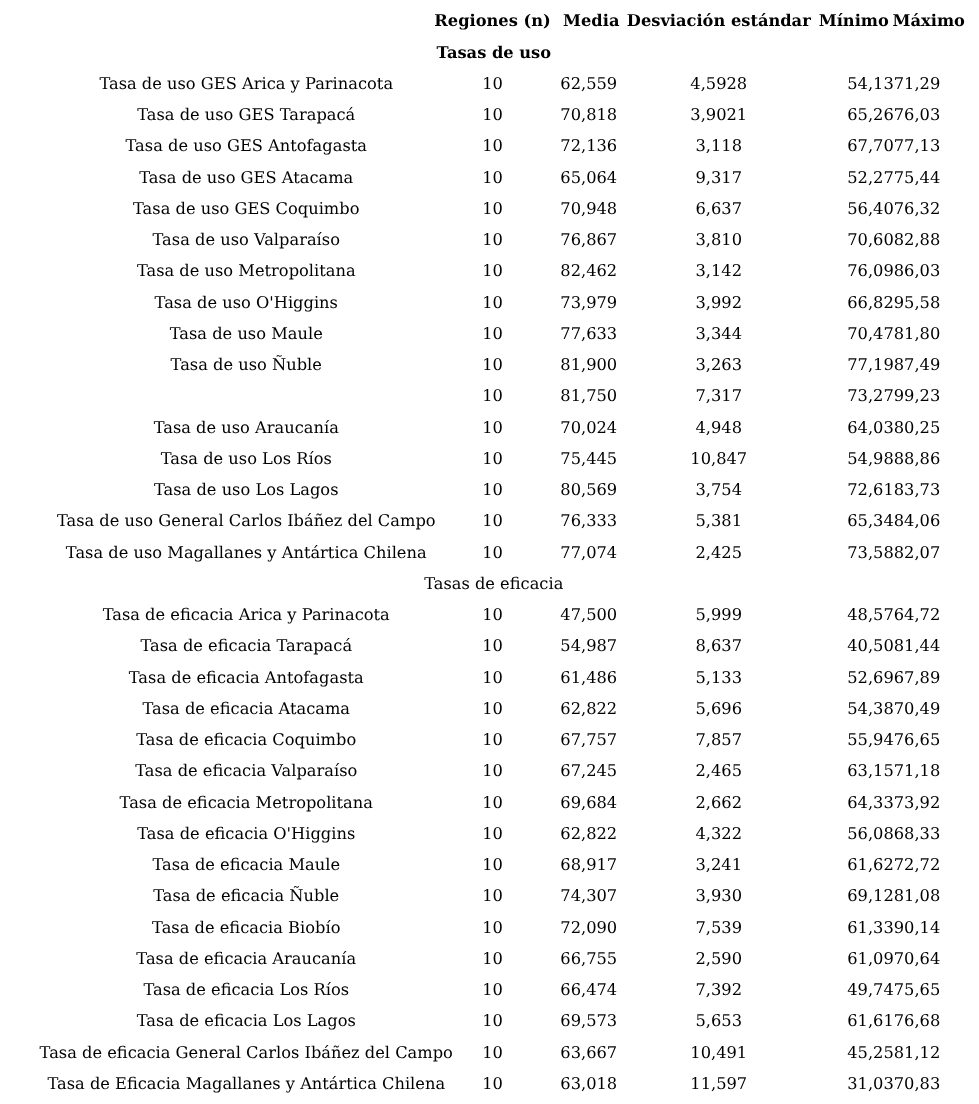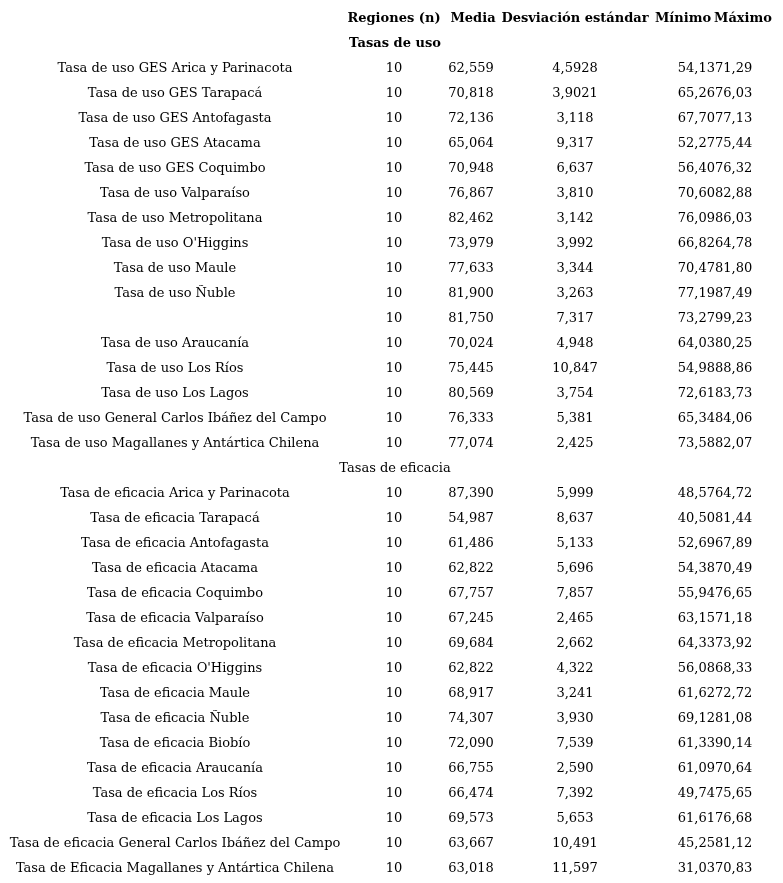--- a/index.html
+++ b/index.html
@@ -5,21 +5,21 @@
   html, body { margin: 0; padding: 0; background: #ffffff; }
   body {
     width: 783px; height: 883px; overflow: hidden;
     font-family: "DejaVu Serif", "Liberation Serif", serif;
     color: #000000;
     font-size: 13px;
   }
   .table { position: relative; width: 783px; }
   .row { position: absolute; left: 0; width: 783px; height: 25px; line-height: 25px; white-space: nowrap; }
   .cell { position: absolute; top: 0; text-align: center; }
-  .c-label { left: 0; width: 350px; }
+  .c-label { left: 0; width: 350px; padding-left: 22px; }
   .c-n { left: 345px; width: 98px; }
   .c-media { left: 443px; width: 56px; }
   .c-sd { left: 499px; width: 152px; }
   .c-min { left: 651px; width: 64px; text-align: right; }
   .c-max { left: 715px; width: 66px; text-align: left; }
   .hdr .cell { font-weight: bold; }
   .hdr .c-media { left: 445px; width: 56px; }
   .hdr .c-min { text-align: center; left: 652px; width: 62px; }
   .hdr .c-max { text-align: left; left: 714px; width: 66px; }
   .section { position: absolute; left: 0; width: 630px; height: 25px; line-height: 25px; }
@@ -97,21 +97,21 @@
         <span class="cell c-sd">3,142</span>
         <span class="cell c-min">76,09</span>
         <span class="cell c-max">86,03</span>
       </div>
       <div class="row" style="top: 230px;">
         <span class="cell c-label">Tasa de uso O'Higgins</span>
         <span class="cell c-n">10</span>
         <span class="cell c-media">73,979</span>
         <span class="cell c-sd">3,992</span>
         <span class="cell c-min">66,82</span>
-        <span class="cell c-max">64,78</span>
+        <span class="cell c-max">95,58</span>
       </div>
       <div class="row" style="top: 255px;">
         <span class="cell c-label">Tasa de uso Maule</span>
         <span class="cell c-n">10</span>
         <span class="cell c-media">77,633</span>
         <span class="cell c-sd">3,344</span>
         <span class="cell c-min">70,47</span>
         <span class="cell c-max">81,80</span>
       </div>
       <div class="row" style="top: 280px;">
@@ -168,21 +168,21 @@
         <span class="cell c-sd">2,425</span>
         <span class="cell c-min">73,58</span>
         <span class="cell c-max">82,07</span>
       </div>
       <div class="section" style="top: 455px;">
         <span>Tasas de eficacia</span>
       </div>
       <div class="row" style="top: 480px;">
         <span class="cell c-label">Tasa de eficacia Arica y Parinacota</span>
         <span class="cell c-n">10</span>
-        <span class="cell c-media">87,390</span>
+        <span class="cell c-media">47,500</span>
         <span class="cell c-sd">5,999</span>
         <span class="cell c-min">48,57</span>
         <span class="cell c-max">64,72</span>
       </div>
       <div class="row" style="top: 505px;">
         <span class="cell c-label">Tasa de eficacia Tarapacá</span>
         <span class="cell c-n">10</span>
         <span class="cell c-media">54,987</span>
         <span class="cell c-sd">8,637</span>
         <span class="cell c-min">40,50</span>

